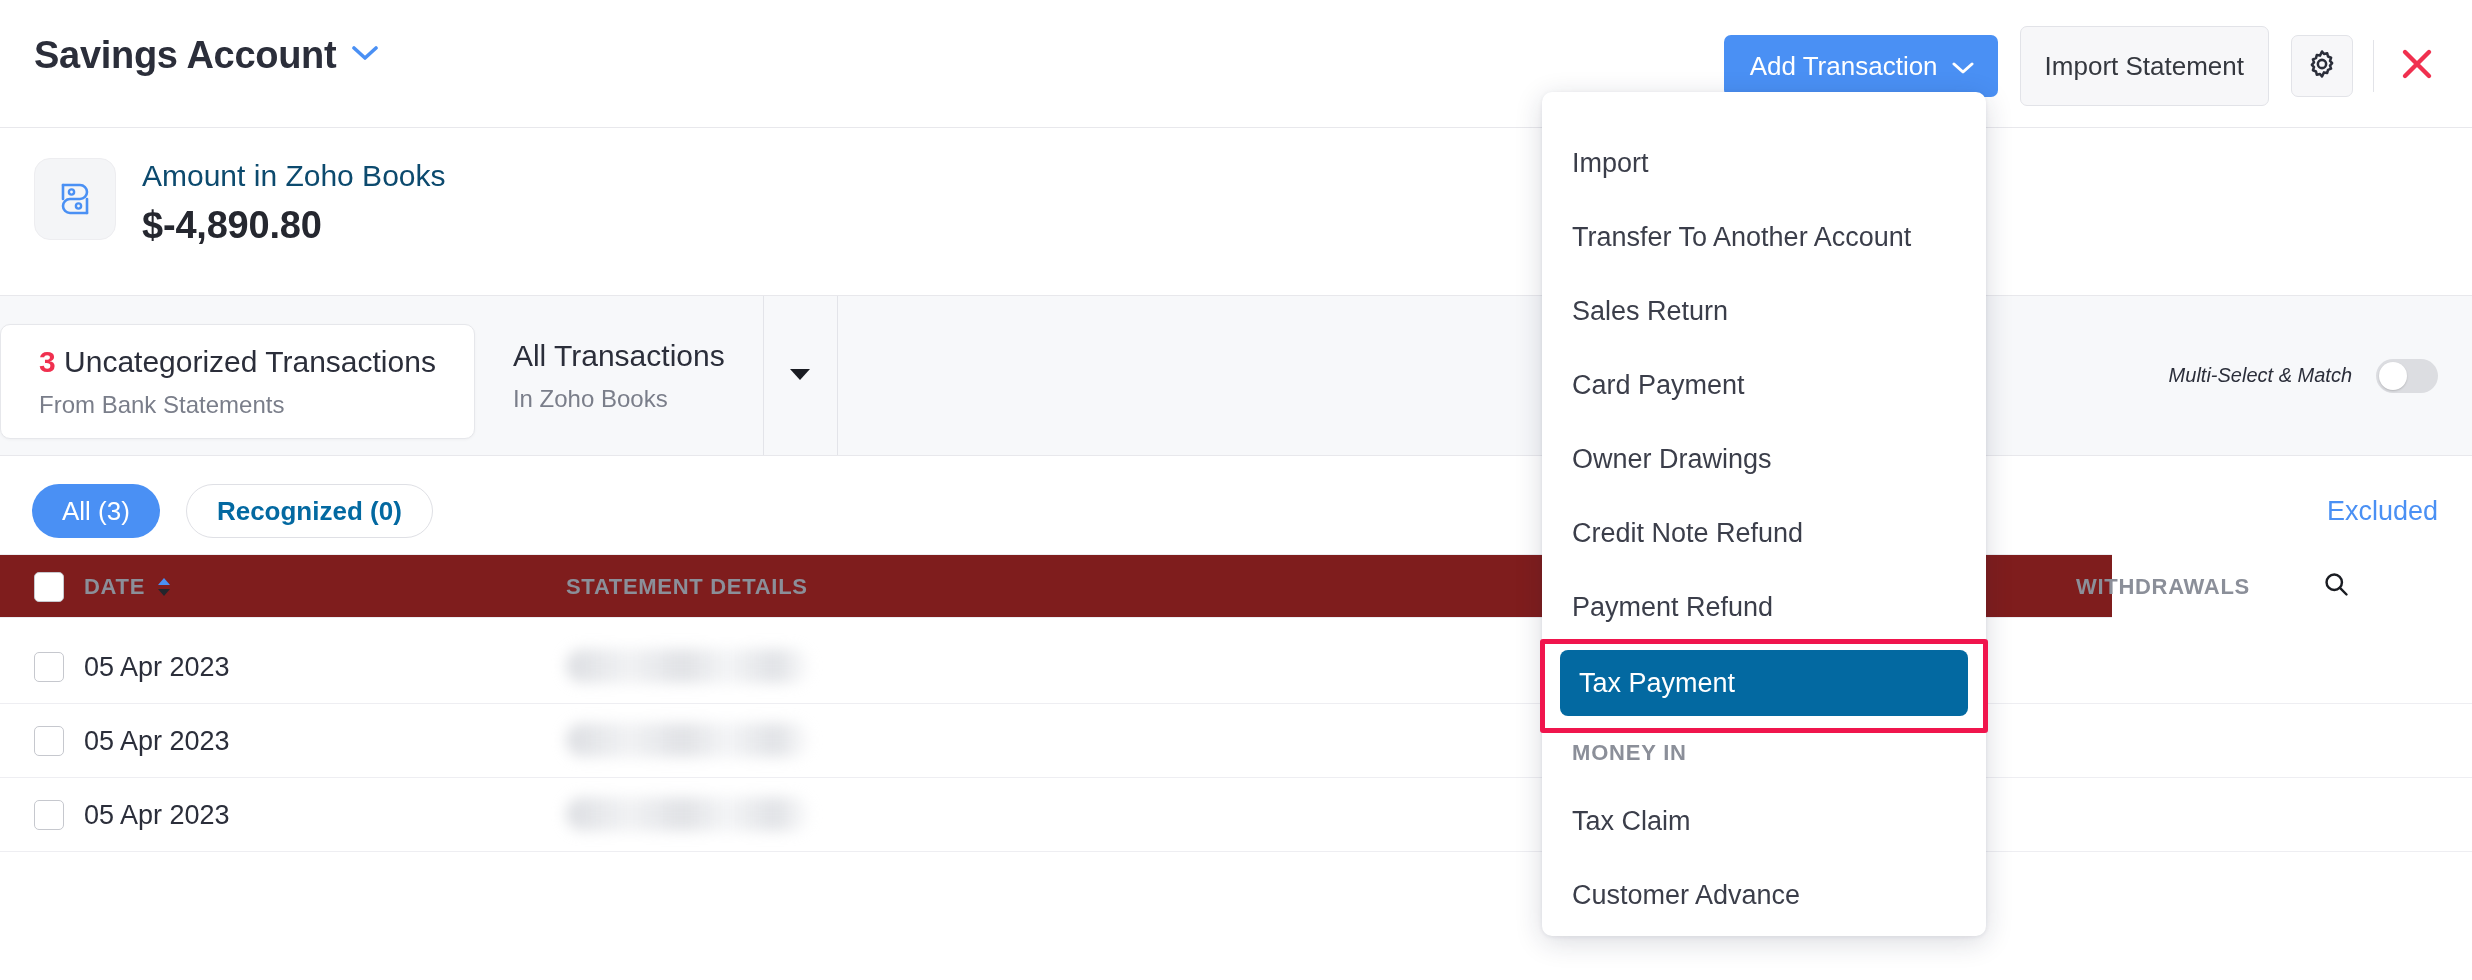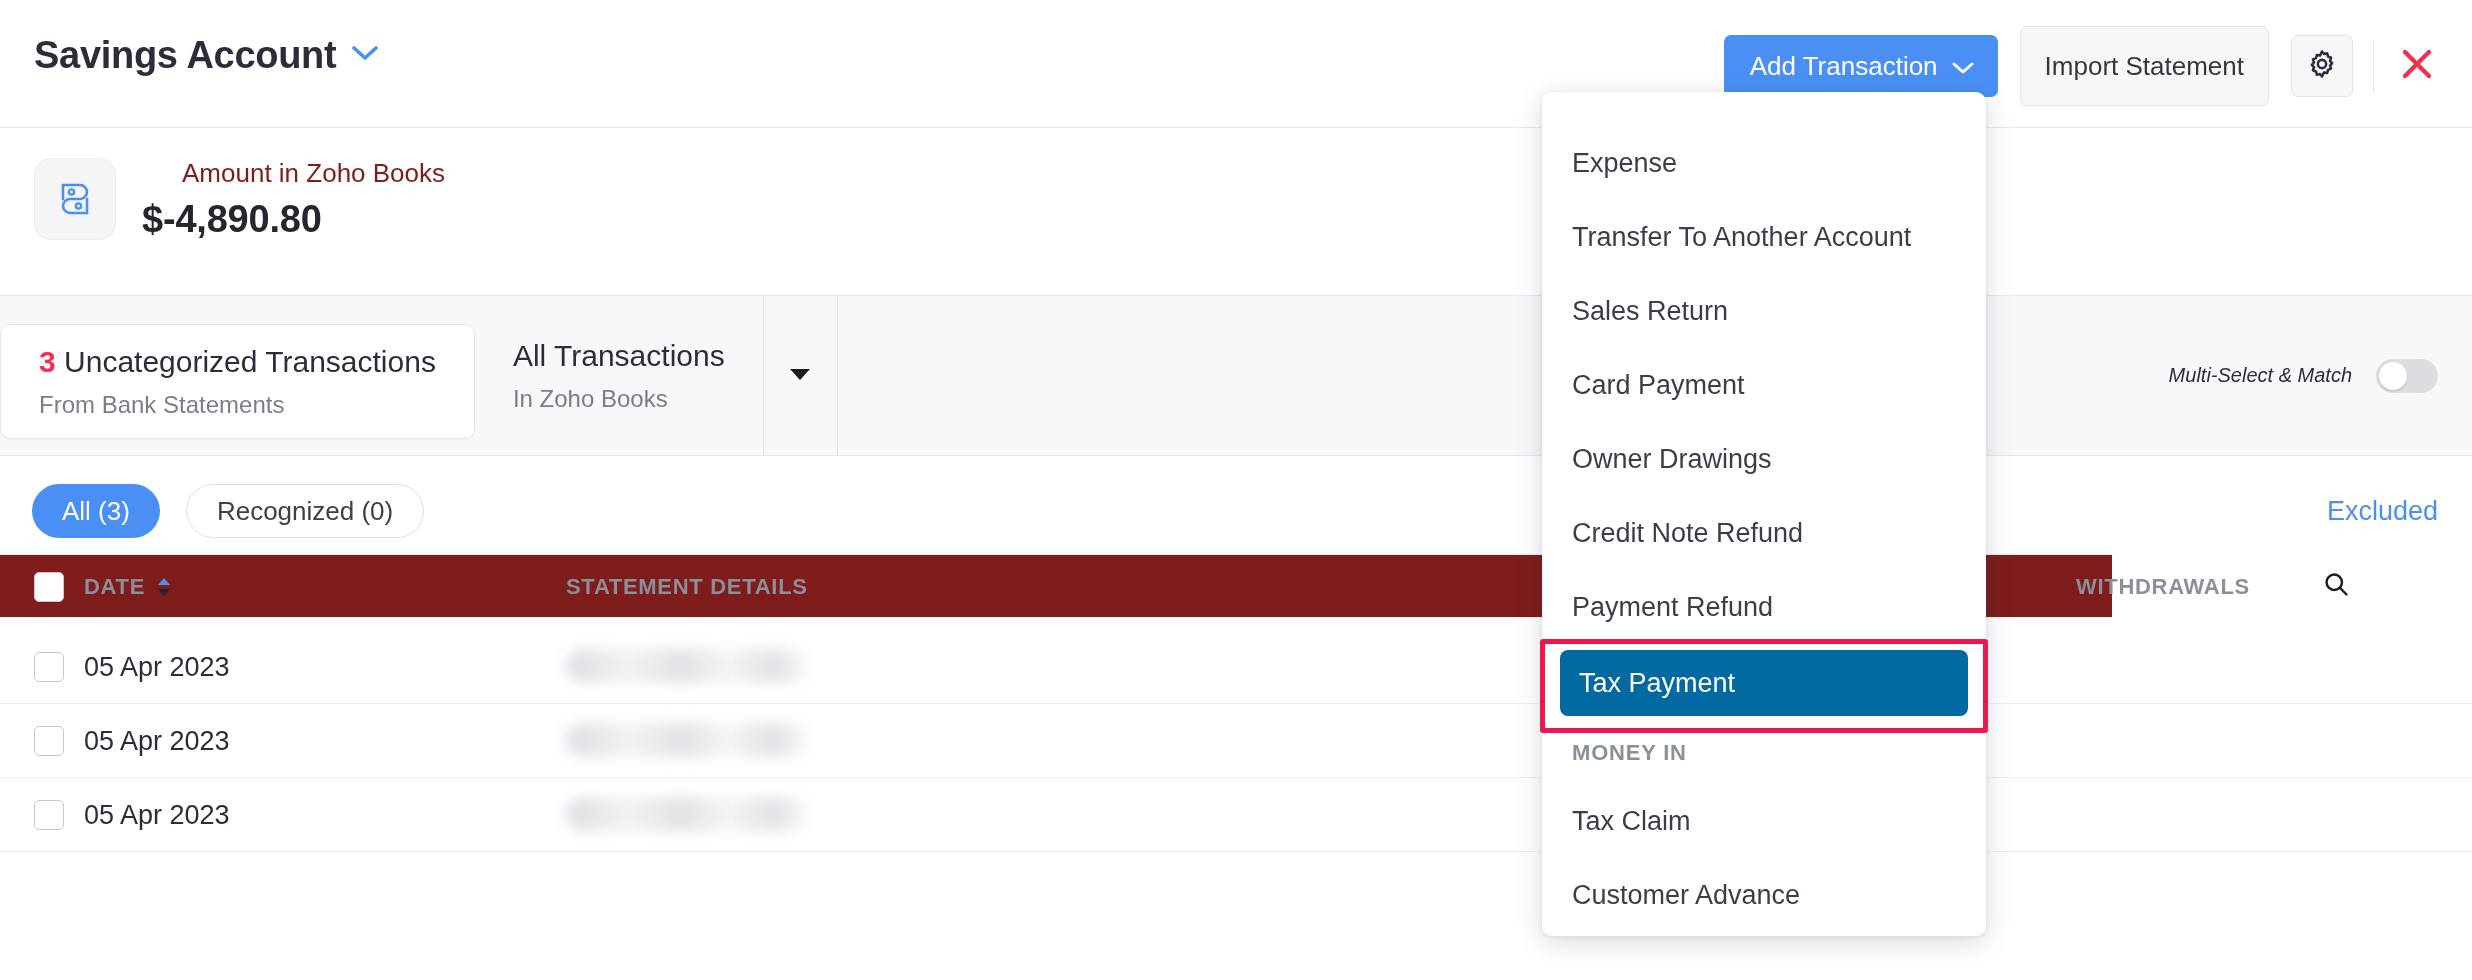--- a/index.html
+++ b/index.html
@@ -83,21 +83,21 @@
   }
   .books-icon {
     position: absolute; left: 34px; top: 30px;
     width: 82px; height: 82px;
     background: #f4f5f7; border: 1px solid #ededf0;
     border-radius: 16px;
     display: flex; align-items: center; justify-content: center;
   }
   .amount-text { position: absolute; left: 142px; top: 28px; }
   .amount-label {
-    font-size: 26px; color: #7f1d1d; font-weight: 400; line-height: 1.35; margin-left: 40px;
+    font-size: 30px; color: #0c4a6e; font-weight: 400; line-height: 1.35;
   }
   .amount-value {
     font-size: 38px; color: #25272f; font-weight: 700;
     letter-spacing: -0.2px; margin-top: 8px; line-height: 1.1;
   }
 
   
   .tabstrip {
     position: absolute; left: 0; top: 296px;
     width: 2472px; height: 160px;
@@ -150,21 +150,21 @@
     width: 2472px; height: 110px;
     background: #ffffff;
     display: flex; align-items: center;
   }
   .pill {
     height: 54px; border-radius: 27px;
     display: flex; align-items: center; padding: 0 30px;
     font-size: 26px; cursor: pointer;
   }
   .pill-active { background: #4a90f4; color: #ffffff; margin-left: 32px; font-weight: 500; }
-  .pill-idle   { background: #ffffff; color: #404040; border: 1px solid #dfe0e5; margin-left: 26px; }
+  .pill-idle   { background: #ffffff; color: #0369a1; border: 1px solid #dfe0e5; margin-left: 26px; font-weight: bold; }
   .excluded-link {
     position: absolute; right: 34px;
     font-size: 27px; color: #4a90f4; cursor: pointer;
   }
 
   
   .thead {
     position: absolute; left: 0; top: 554px;
     width: 2112px; height: 64px;
     background: #7f1d1d;
@@ -390,21 +390,21 @@
     <div class="row-date">05 Apr 2023</div>
     <div class="blur-bar"></div>
   </div>
   <div class="row" style="top:778px;">
     <div class="chk row-chk"></div>
     <div class="row-date">05 Apr 2023</div>
     <div class="blur-bar"></div>
   </div>
 
   <div class="menu">
-    <div class="menu-item">Expense</div>
+    <div class="menu-item">Import</div>
     <div class="menu-item">Transfer To Another Account</div>
     <div class="menu-item">Sales Return</div>
     <div class="menu-item">Card Payment</div>
     <div class="menu-item">Owner Drawings</div>
     <div class="menu-item">Credit Note Refund</div>
     <div class="menu-item">Payment Refund</div>
 
     <div class="sel-wrap">
       <div class="annot-box"></div>
       <div class="menu-item sel">Tax Payment</div>

